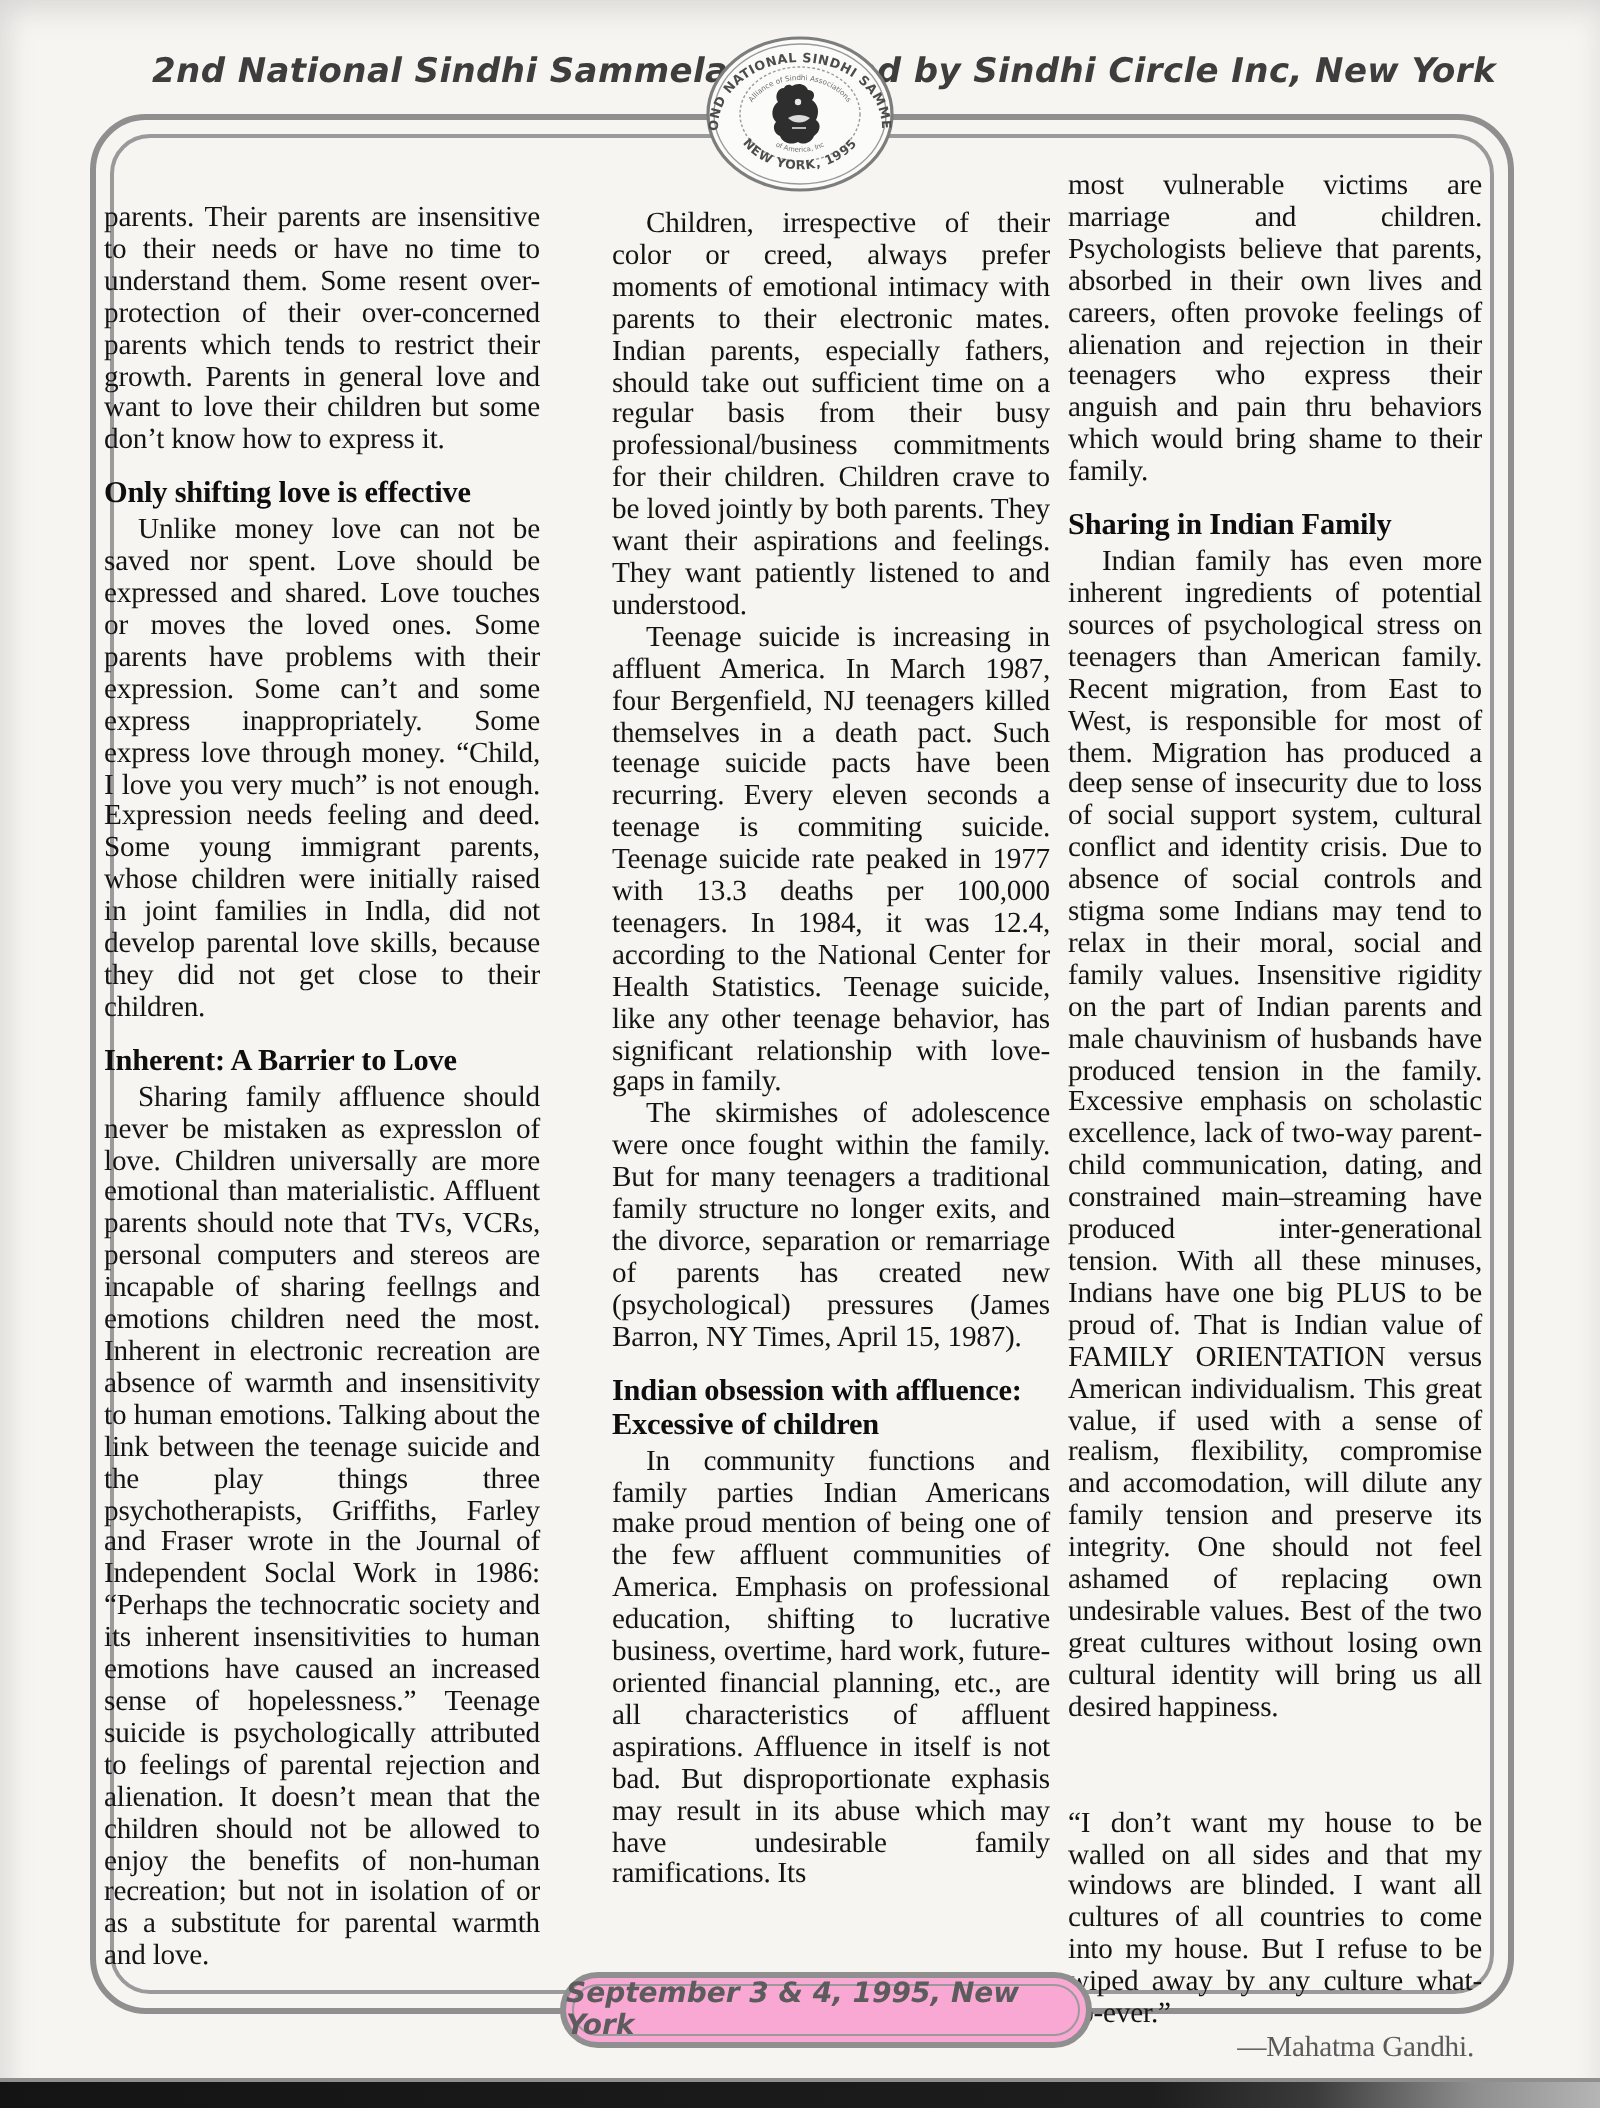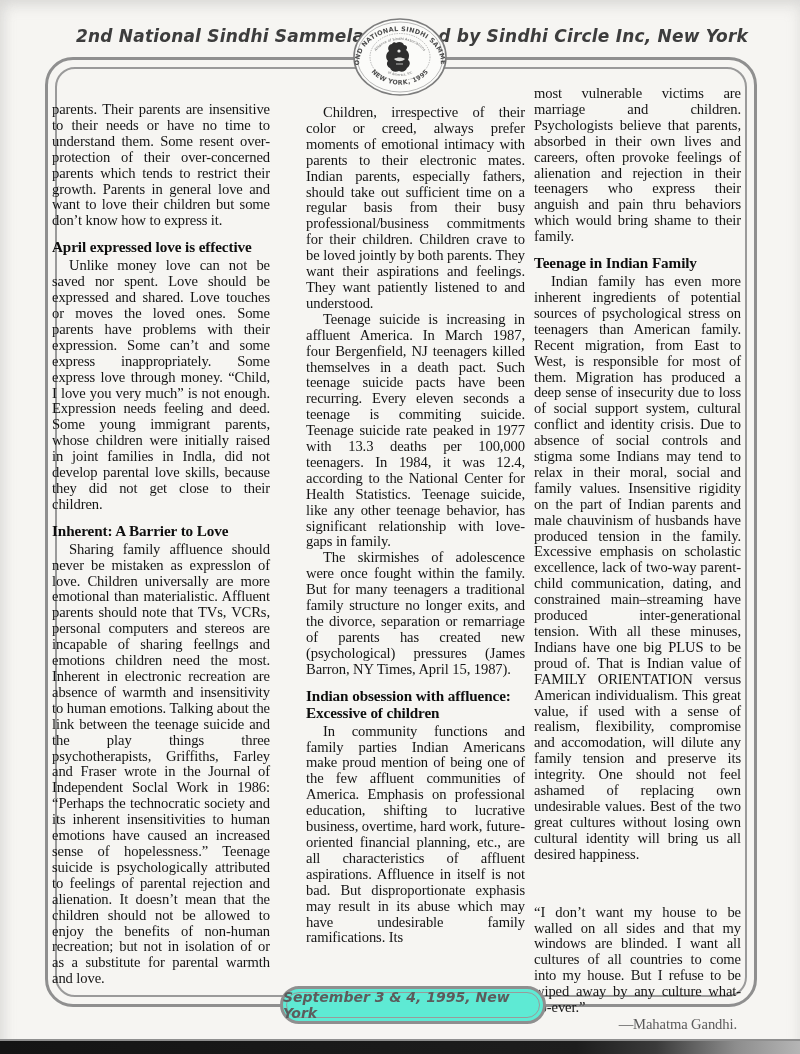--- a/index.html
+++ b/index.html
@@ -33,21 +33,21 @@
     position: absolute; left: 7px; top: 7px;
     right: 7px; bottom: 7px;
     border: 2px solid #9a9a9a; border-radius: 20px;
   }
   
   .seal { position: absolute; left: 352px; top: 17px; width: 96px; height: 80px; }
   
   .pill-outer {
     position: absolute; left: 280px; top: 986px;
     width: 266px; height: 38px;
-    background: #5eead4;
+    background: #f9a8d4;
     border: 3px solid #8f8f8f; border-radius: 19px;
     display: flex; align-items: center; justify-content: center;
   }
   .pill-inner {
     position: absolute; left: 3px; top: 3px; right: 3px; bottom: 3px;
     border: 1px solid #9a9a9a; border-radius: 14px;
   }
   .pill-text {
     font-family: "DejaVu Sans", sans-serif;
     font-weight: bold; font-style: italic;
@@ -98,37 +98,37 @@
 
 <div class="hdr-left">2nd National Sindhi Sammelan</div>
 <div class="hdr-right">Hosted by Sindhi Circle Inc, New York</div>
 
 <div class="frame-outer">
   <div class="frame-inner"></div>
 </div>
 
 <div class="col col-1">
   <p>parents. Their parents are insensitive to their needs or have no time to understand them. Some resent over-protection of their over-concerned parents which tends to restrict their growth. Parents in general love and want to love their children but some don’t know how to express it.</p>
-  <h3>April expressed love is effective</h3>
+  <h3>Only shifting love is effective</h3>
   <p class="indent">Unlike money love can not be saved nor spent. Love should be expressed and shared. Love touches or moves the loved ones. Some parents have problems with their expression. Some can’t and some express inappropriately. Some express love through money. “Child, I love you very much” is not enough. Expression needs feeling and deed. Some young immigrant parents, whose children were initially raised in joint families in Indla, did not develop parental love skills, because they did not get close to their children.</p>
   <h3>Inherent: A Barrier to Love</h3>
   <p class="indent">Sharing family affluence should never be mistaken as expresslon of love. Children universally are more emotional than materialistic. Affluent parents should note that TVs, VCRs, personal computers and stereos are incapable of sharing feellngs and emotions children need the most. Inherent in electronic recreation are absence of warmth and insensitivity to human emotions. Talking about the link between the teenage suicide and the play things three psychotherapists, Griffiths, Farley and Fraser wrote in the Journal of Independent Soclal Work in 1986: “Perhaps the technocratic society and its inherent insensitivities to human emotions have caused an increased sense of hopelessness.” Teenage suicide is psychologically attributed to feelings of parental rejection and alienation. It doesn’t mean that the children should not be allowed to enjoy the benefits of non-human recreation; but not in isolation of or as a substitute for parental warmth and love.</p>
 </div>
 
 <div class="col col-2">
   <p class="indent">Children, irrespective of their color or creed, always prefer moments of emotional intimacy with parents to their electronic mates. Indian parents, especially fathers, should take out sufficient time on a regular basis from their busy professional/business commitments for their children. Children crave to be loved jointly by both parents. They want their aspirations and feelings. They want patiently listened to and understood.</p>
   <p class="indent">Teenage suicide is increasing in affluent America. In March 1987, four Bergenfield, NJ teenagers killed themselves in a death pact. Such teenage suicide pacts have been recurring. Every eleven seconds a teenage is commiting suicide. Teenage suicide rate peaked in 1977 with 13.3 deaths per 100,000 teenagers. In 1984, it was 12.4, according to the National Center for Health Statistics. Teenage suicide, like any other teenage behavior, has significant relationship with love-gaps in family.</p>
   <p class="indent">The skirmishes of adolescence were once fought within the family. But for many teenagers a traditional family structure no longer exits, and the divorce, separation or remarriage of parents has created new (psychological) pressures (James Barron, NY Times, April 15, 1987).</p>
   <h3>Indian obsession with affluence: Excessive of children</h3>
   <p class="indent">In community functions and family parties Indian Americans make proud mention of being one of the few affluent communities of America. Emphasis on professional education, shifting to lucrative business, overtime, hard work, future-oriented financial planning, etc., are all characteristics of affluent aspirations. Affluence in itself is not bad. But disproportionate exphasis may result in its abuse which may have undesirable family ramifications. Its</p>
 </div>
 
 <div class="col col-3">
   <p>most vulnerable victims are marriage and children. Psychologists believe that parents, absorbed in their own lives and careers, often provoke feelings of alienation and rejection in their teenagers who express their anguish and pain thru behaviors which would bring shame to their family.</p>
-  <h3>Teenage in Indian Family</h3>
+  <h3>Sharing in Indian Family</h3>
   <p class="indent">Indian family has even more inherent ingredients of potential sources of psychological stress on teenagers than American family. Recent migration, from East to West, is responsible for most of them. Migration has produced a deep sense of insecurity due to loss of social support system, cultural conflict and identity crisis. Due to absence of social controls and stigma some Indians may tend to relax in their moral, social and family values. Insensitive rigidity on the part of Indian parents and male chauvinism of husbands have produced tension in the family. Excessive emphasis on scholastic excellence, lack of two-way parent-child communication, dating, and constrained main–streaming have produced inter-generational tension. With all these minuses, Indians have one big PLUS to be proud of. That is Indian value of FAMILY ORIENTATION versus American individualism. This great value, if used with a sense of realism, flexibility, compromise and accomodation, will dilute any family tension and preserve its integrity. One should not feel ashamed of replacing own undesirable values. Best of the two great cultures without losing own cultural identity will bring us all desired happiness.</p>
   <p class="quote-block">“I don’t want my house to be walled on all sides and that my windows are blinded. I want all cultures of all countries to come into my house. But I refuse to be wiped away by any culture what-so-ever.”</p>
   <p class="attribution">—Mahatma Gandhi.</p>
 </div>
 
 <svg class="seal" viewBox="0 0 96 80">
   <ellipse cx="48" cy="40" rx="46" ry="38" fill="#fbfbf9" stroke="#7d7d7d" stroke-width="1.6"></ellipse>
   <ellipse cx="48" cy="40" rx="43" ry="35" fill="none" stroke="#9a9a9a" stroke-width="0.7"></ellipse>
   <ellipse cx="48" cy="40" rx="30" ry="23.5" fill="none" stroke="#9a9a9a" stroke-width="0.7" stroke-dasharray="1.4 1.1"></ellipse>
   <defs>

